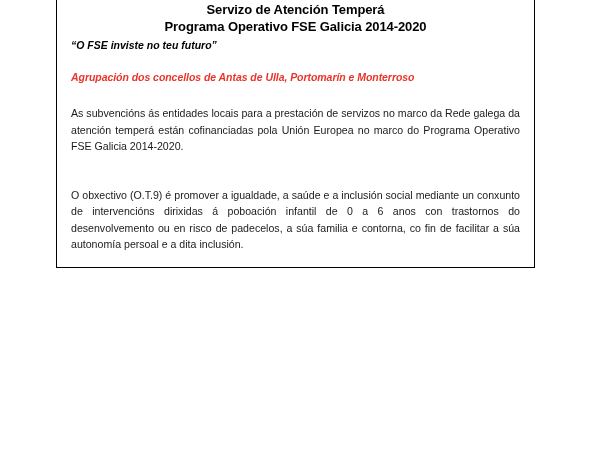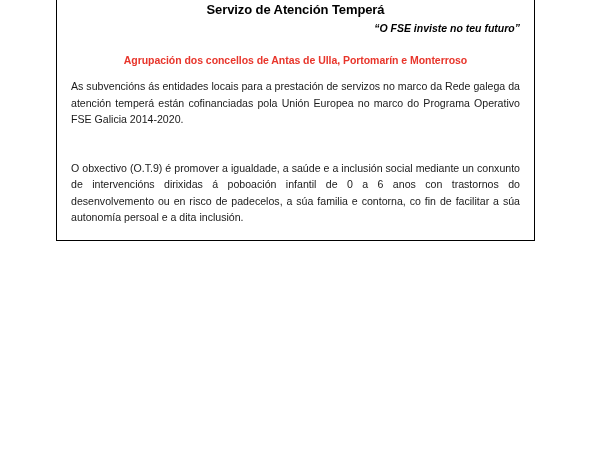--- a/index.html
+++ b/index.html
@@ -31,56 +31,57 @@
     padding: 8px 14px 14px 14px;
   }
   .heading-line {
     text-align: center;
     font-weight: bold;
     font-size: 13px;
     line-height: 17px;
     letter-spacing: -0.1px;
   }
   .heading-sub {
-    text-align: right;
+    text-align: left;
     font-weight: bold;
     font-style: italic;
     font-size: 10.5px;
     line-height: 16px;
     margin-top: 2px;
   }
   .org-line {
-    text-align: center;
     font-weight: bold;
+    font-style: italic;
     font-size: 10.5px;
     line-height: 15px;
     color: #e8352b;
     margin-top: 17px;
     letter-spacing: -0.05px;
   }
   .body-para {
     font-size: 10.6px;
     line-height: 16.5px;
     text-align: justify;
-    margin-top: 10px;
+    margin-top: 20px;
     color: #1a1a1a;
   }
   .body-para.second {
     margin-top: 32px;
   }
 </style>
 </head>
 <body>
 
 <div id="doc-page">
 
   <div id="notice-box">
 
     <div class="heading-line">Servizo de Atención Temperá</div>
 
+    <div class="heading-line">Programa Operativo FSE Galicia 2014-2020</div>
 
     <div class="heading-sub">“O FSE inviste no teu futuro”</div>
 
     <div class="org-line">Agrupación dos concellos de Antas de Ulla, Portomarín e Monterroso</div>
 
     <div class="body-para">As subvencións ás entidades locais para a prestación de servizos no marco da Rede galega da atención temperá están cofinanciadas pola Unión Europea no marco do Programa Operativo FSE Galicia 2014-2020.</div>
 
     <div class="body-para second">O obxectivo (O.T.9) é promover a igualdade, a saúde e a inclusión social mediante un conxunto de intervencións dirixidas á poboación infantil de 0 a 6 anos con trastornos do desenvolvemento ou en risco de padecelos, a súa familia e contorna, co fin de facilitar a súa autonomía persoal e a dita inclusión.</div>
 
   </div>

